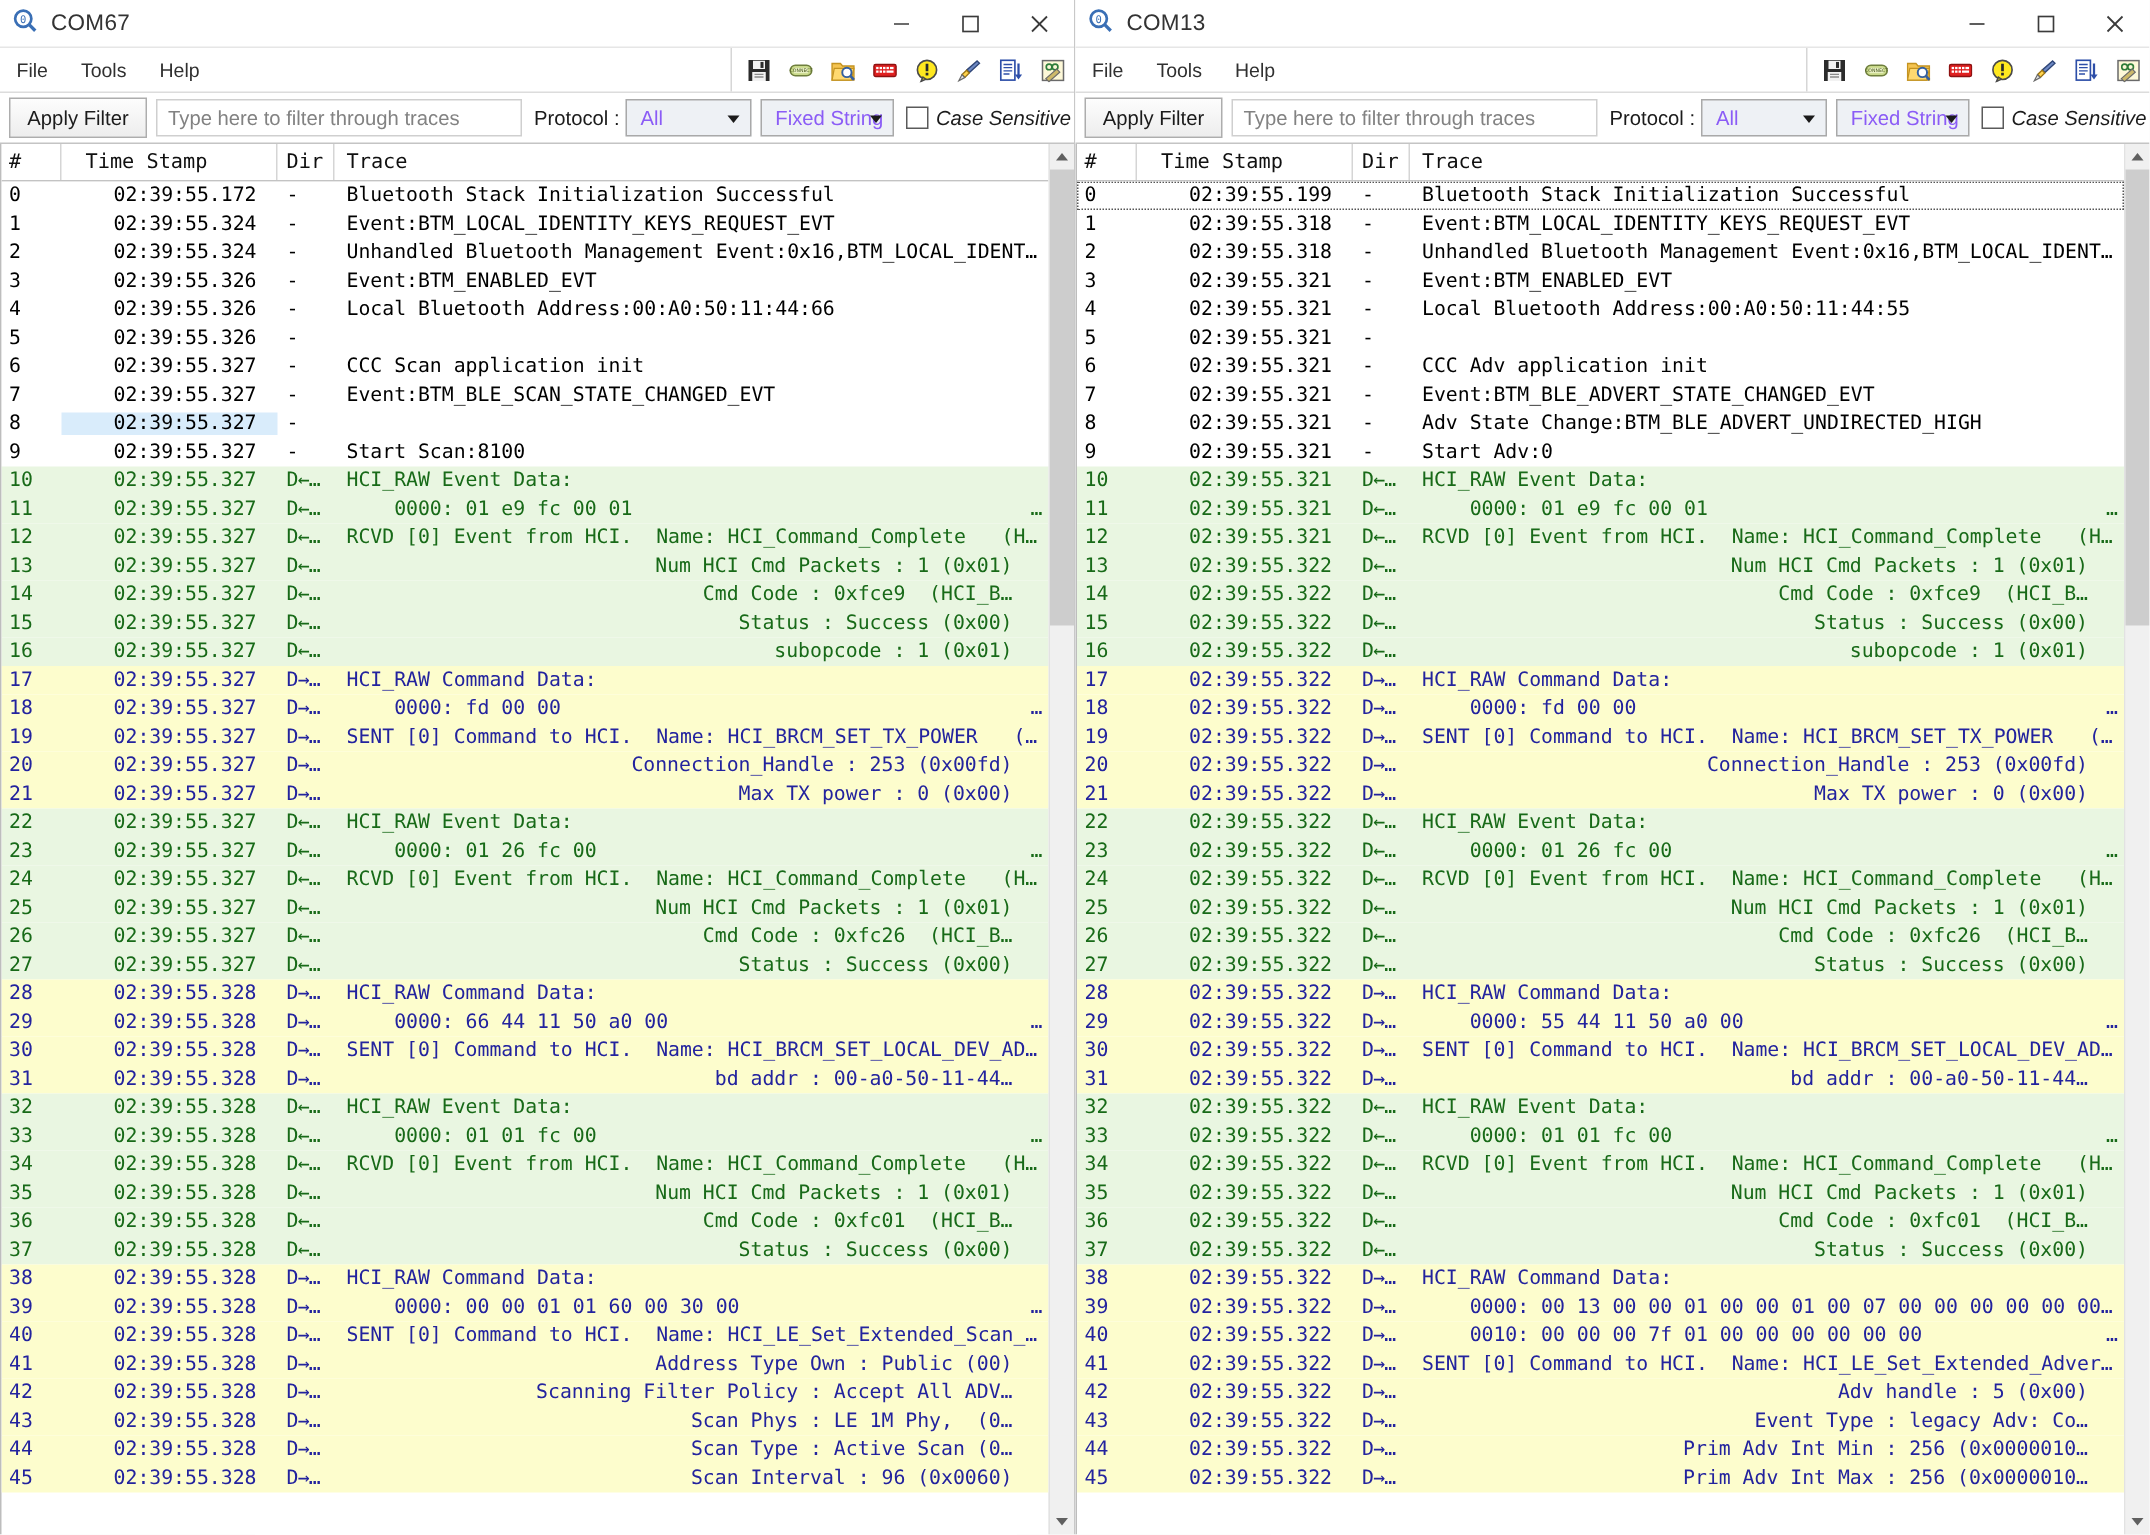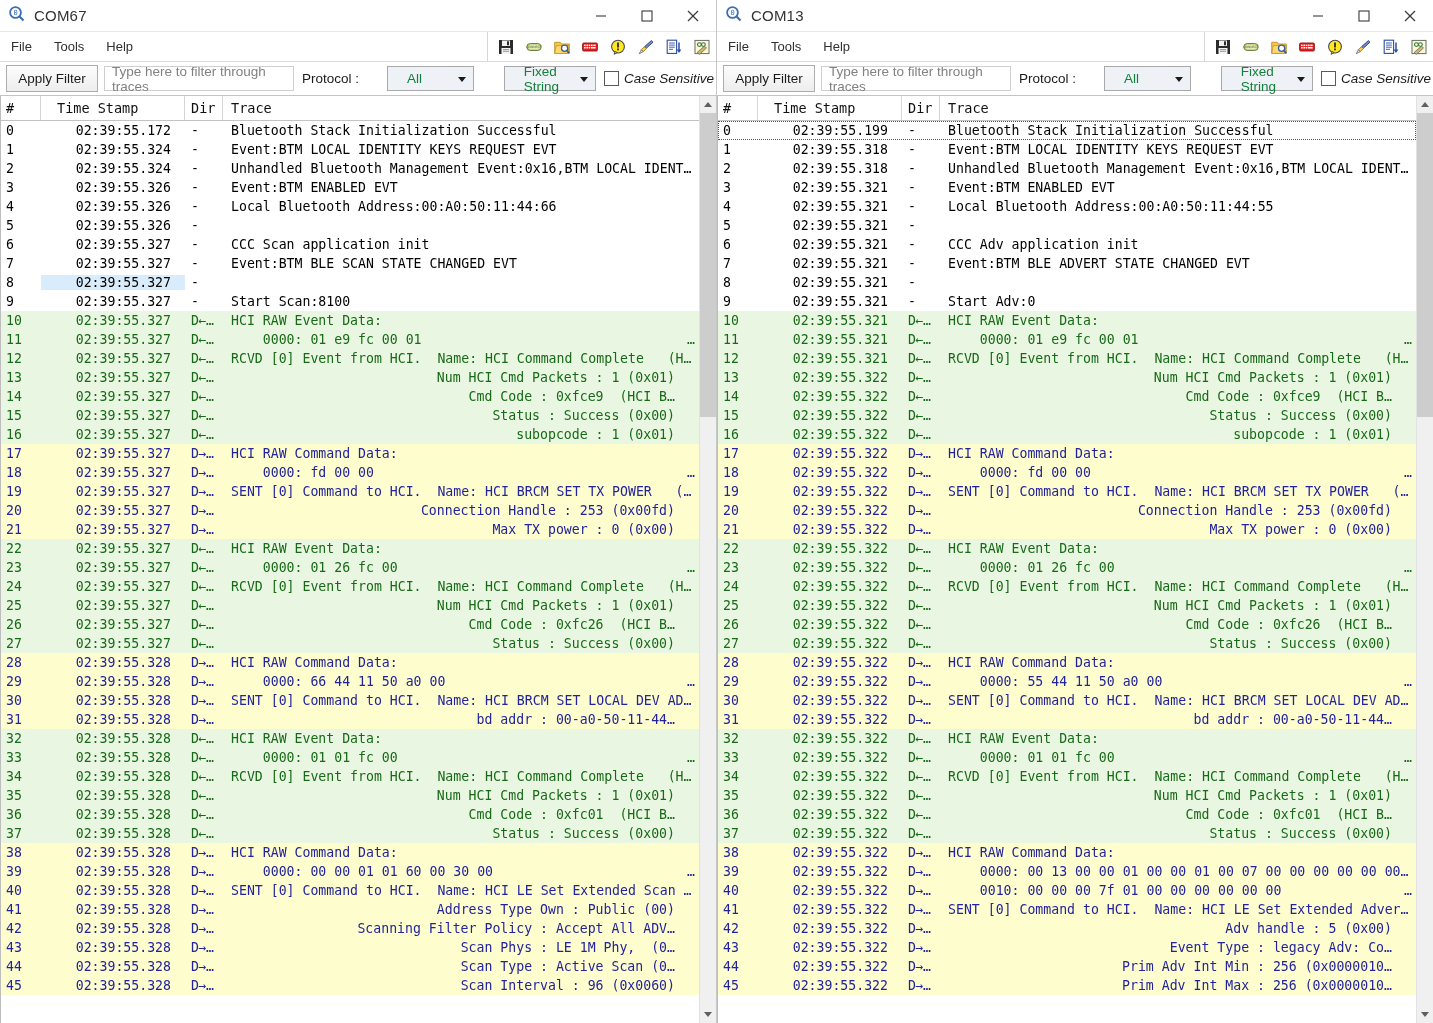--- a/index.html
+++ b/index.html
@@ -69,35 +69,35 @@
   .apply-btn {
     height: 27px; min-width: 92px;
     background: linear-gradient(#fdfdfd,#ededed);
     border: 1px solid #adadad;
     font-size: 13.5px; color:#1b1b1b;
     display:flex; align-items:center; justify-content:center;
     margin-left: 4px; margin-right: 6px;
     padding: 0 8px;
   }
   .filter-input {
-    height: 25px; flex: 0 0 auto; width: 190px;
+    height: 25px; flex: 0 0 auto; width: 244px;
     border: 1px solid #cfcfcf; background:#fff;
     font-size: 13.5px; color:#828282;
     display:flex; align-items:center; padding-left:7px;
   }
   .protocol-label {
     font-size: 13.5px; color:#1b1b1b; margin-left: 8px; margin-right: 4px;
     white-space: nowrap;
   }
   .combo {
     height: 25px; border:1px solid #a9a9a9;
     background:#eef1f5;
     display:flex; align-items:center;
-    font-size: 13.5px; color:#15803d;
-    padding-left: 19px; position: relative; margin-left: 24px;
+    font-size: 13.5px; color:#8b5cf6;
+    padding-left: 9px; position: relative;
   }
   .combo .caret {
     position:absolute; right: 7px; top: 50%;
     width:0;height:0;border-left:4px solid transparent;border-right:4px solid transparent;
     border-top:5px solid #1b1b1b; transform: translateY(-2px);
   }
   .combo.protocol { width: 94px; margin-right: 6px; }
   .combo.matchmode { width: 100px; margin-right: 8px; }
   .checkline { display:flex; align-items:center; }
   .checkbox {
@@ -510,21 +510,21 @@
           </div>
           <div class="grid-body">
             <div class="row plain focus"><span class="c-num">0</span><span class="c-ts">02:39:55.199</span><span class="c-dir">-</span><span class="c-trace"><span class="txt">Bluetooth Stack Initialization Successful</span></span></div>
             <div class="row plain"><span class="c-num">1</span><span class="c-ts">02:39:55.318</span><span class="c-dir">-</span><span class="c-trace"><span class="txt">Event:BTM_LOCAL_IDENTITY_KEYS_REQUEST_EVT</span></span></div>
             <div class="row plain"><span class="c-num">2</span><span class="c-ts">02:39:55.318</span><span class="c-dir">-</span><span class="c-trace"><span class="txt">Unhandled Bluetooth Management Event:0x16,BTM_LOCAL_IDENT…</span></span></div>
             <div class="row plain"><span class="c-num">3</span><span class="c-ts">02:39:55.321</span><span class="c-dir">-</span><span class="c-trace"><span class="txt">Event:BTM_ENABLED_EVT</span></span></div>
             <div class="row plain"><span class="c-num">4</span><span class="c-ts">02:39:55.321</span><span class="c-dir">-</span><span class="c-trace"><span class="txt">Local Bluetooth Address:00:A0:50:11:44:55</span></span></div>
             <div class="row plain"><span class="c-num">5</span><span class="c-ts">02:39:55.321</span><span class="c-dir">-</span><span class="c-trace"><span class="txt"></span></span></div>
             <div class="row plain"><span class="c-num">6</span><span class="c-ts">02:39:55.321</span><span class="c-dir">-</span><span class="c-trace"><span class="txt">CCC Adv application init</span></span></div>
             <div class="row plain"><span class="c-num">7</span><span class="c-ts">02:39:55.321</span><span class="c-dir">-</span><span class="c-trace"><span class="txt">Event:BTM_BLE_ADVERT_STATE_CHANGED_EVT</span></span></div>
-            <div class="row plain"><span class="c-num">8</span><span class="c-ts">02:39:55.321</span><span class="c-dir">-</span></div>
+            <div class="row plain"><span class="c-num">8</span><span class="c-ts">02:39:55.321</span><span class="c-dir">-</span><span class="c-trace"><span class="txt">Adv State Change:BTM_BLE_ADVERT_UNDIRECTED_HIGH</span></span></div>
             <div class="row plain"><span class="c-num">9</span><span class="c-ts">02:39:55.321</span><span class="c-dir">-</span><span class="c-trace"><span class="txt">Start Adv:0</span></span></div>
             <div class="row rcv"><span class="c-num">10</span><span class="c-ts">02:39:55.321</span><span class="c-dir">D←…</span><span class="c-trace"><span class="txt">HCI_RAW Event Data:</span></span></div>
             <div class="row rcv"><span class="c-num">11</span><span class="c-ts">02:39:55.321</span><span class="c-dir">D←…</span><span class="c-trace"><span class="txt">    0000: 01 e9 fc 00 01</span><span class="ellip">…</span></span></div>
             <div class="row rcv"><span class="c-num">12</span><span class="c-ts">02:39:55.321</span><span class="c-dir">D←…</span><span class="c-trace"><span class="txt">RCVD [0] Event from HCI.  Name: HCI_Command_Complete   (H…</span></span></div>
             <div class="row rcv"><span class="c-num">13</span><span class="c-ts">02:39:55.322</span><span class="c-dir">D←…</span><span class="c-trace right"><span class="txt">Num HCI Cmd Packets : 1 (0x01)</span></span></div>
             <div class="row rcv"><span class="c-num">14</span><span class="c-ts">02:39:55.322</span><span class="c-dir">D←…</span><span class="c-trace right"><span class="txt">Cmd Code : 0xfce9  (HCI_B…</span></span></div>
             <div class="row rcv"><span class="c-num">15</span><span class="c-ts">02:39:55.322</span><span class="c-dir">D←…</span><span class="c-trace right"><span class="txt">Status : Success (0x00)</span></span></div>
             <div class="row rcv"><span class="c-num">16</span><span class="c-ts">02:39:55.322</span><span class="c-dir">D←…</span><span class="c-trace right"><span class="txt">subopcode : 1 (0x01)</span></span></div>
             <div class="row snt"><span class="c-num">17</span><span class="c-ts">02:39:55.322</span><span class="c-dir">D→…</span><span class="c-trace"><span class="txt">HCI_RAW Command Data:</span></span></div>
             <div class="row snt"><span class="c-num">18</span><span class="c-ts">02:39:55.322</span><span class="c-dir">D→…</span><span class="c-trace"><span class="txt">    0000: fd 00 00</span><span class="ellip">…</span></span></div>

